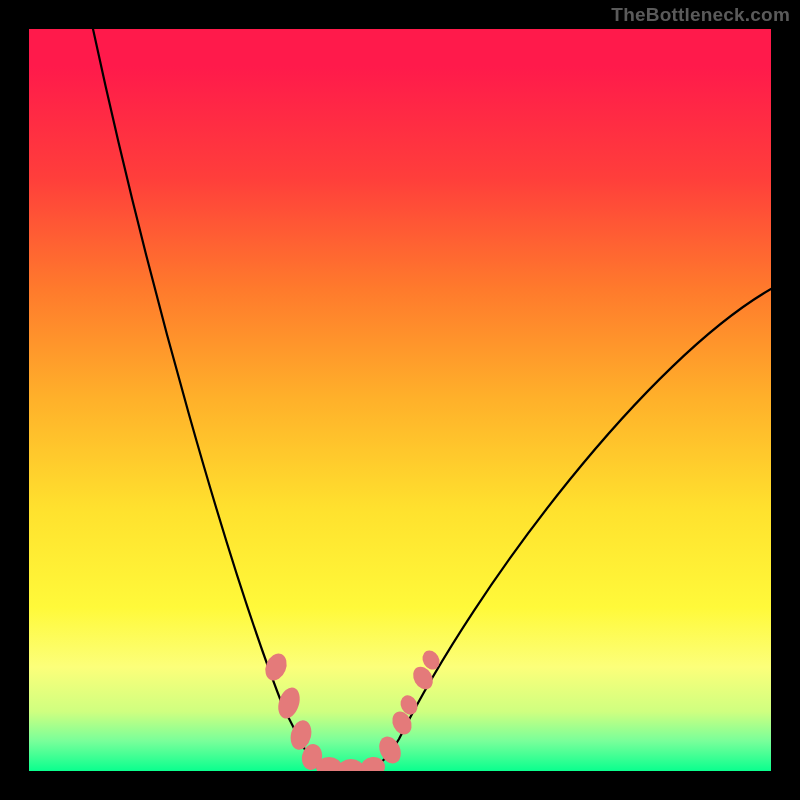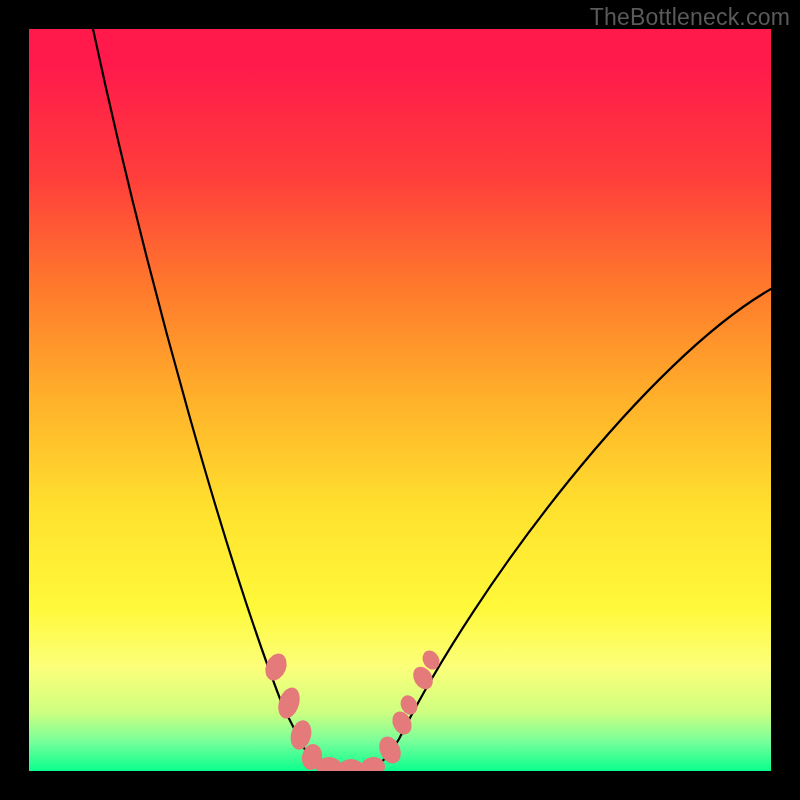--- a/index.html
+++ b/index.html
@@ -43,22 +43,22 @@
       #cfff80 92%,
       #78ff9a 96%,
       #0aff8e 100%
     );
   }
   .watermark {
     position: absolute;
     top: 4px;
     right: 10px;
     color: #5a5a5a;
-    font-size: 23px;
-    font-weight: 400;
+    font-size: 19px;
+    font-weight: 700;
     letter-spacing: 0.2px;
     z-index: 30;
   }
   svg.curves {
     position: absolute;
     inset: 0;
     z-index: 10;
   }
   svg.markers {
     position: absolute;

